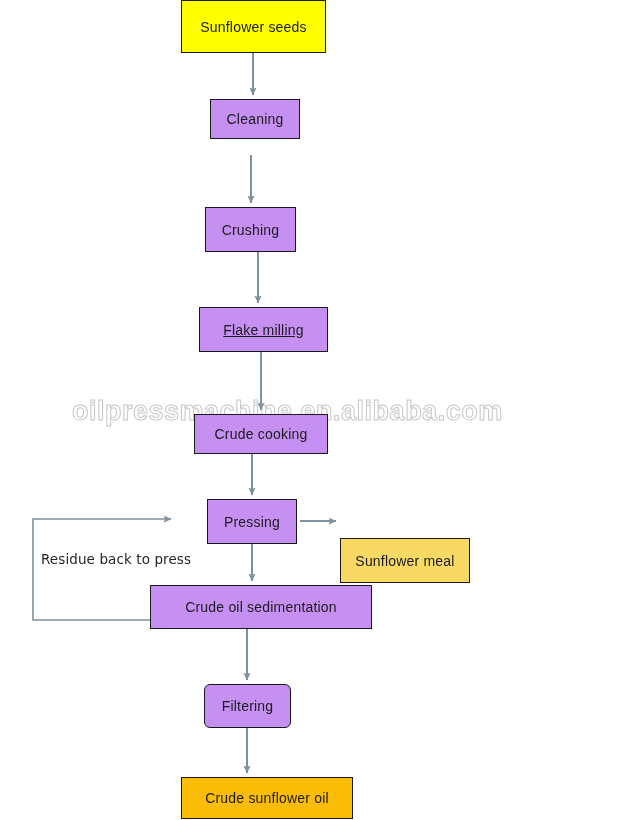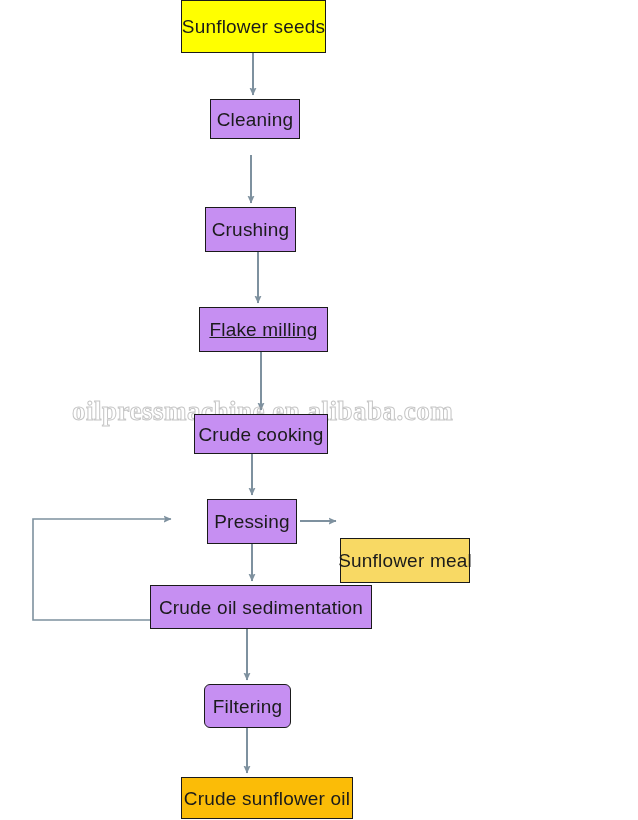--- a/index.html
+++ b/index.html
@@ -16,21 +16,21 @@
     font-family: "Liberation Sans", sans-serif;
   }
   .node {
     position: absolute;
     box-sizing: border-box;
     border: 1px solid #1a1a1a;
     display: flex;
     align-items: center;
     justify-content: center;
     color: #1b1b1b;
-    font-size: 19px;
+    font-size: 14px;
     line-height: 1;
     white-space: nowrap;
     letter-spacing: 0.2px;
   }
   .node.seed   { background: #ffff00; }
   .node.proc   { background: #c68ff2; }
   .node.meal   { background: #f8d964; }
   .node.oil    { background: #fbbc07; }
 
   .edge-layer {
@@ -45,21 +45,21 @@
     position: absolute;
     font-family: "DejaVu Sans", sans-serif;
     font-size: 13.5px;
     color: #262626;
     white-space: nowrap;
     letter-spacing: 0.1px;
   }
 
   .watermark {
     position: absolute;
-    font-family: Liberation Serif, serif;
+    font-family: Liberation Sans, sans-serif;
     font-size: 27px;
     font-weight: 600;
     letter-spacing: 0.5px;
     white-space: nowrap;
     color: transparent;
     -webkit-text-stroke: 1px rgba(150,150,150,0.55);
     text-shadow: 0 0 0 rgba(0,0,0,0);
   }
 </style>
 </head>
@@ -124,14 +124,15 @@
   </div>
 
   <div class="node proc" style="left:204px; top:684px; width:87px; height:44px;border-radius:6px;">
     <span>Filtering</span>
   </div>
 
   <div class="node oil" style="left:181px; top:777px; width:172px; height:42px;">
     <span>Crude sunflower oil</span>
   </div>
 
+  <div class="loop-label" style="left:41px; top:551px;">Residue back to press</div>
 
 </div>
 
 </body></html>

